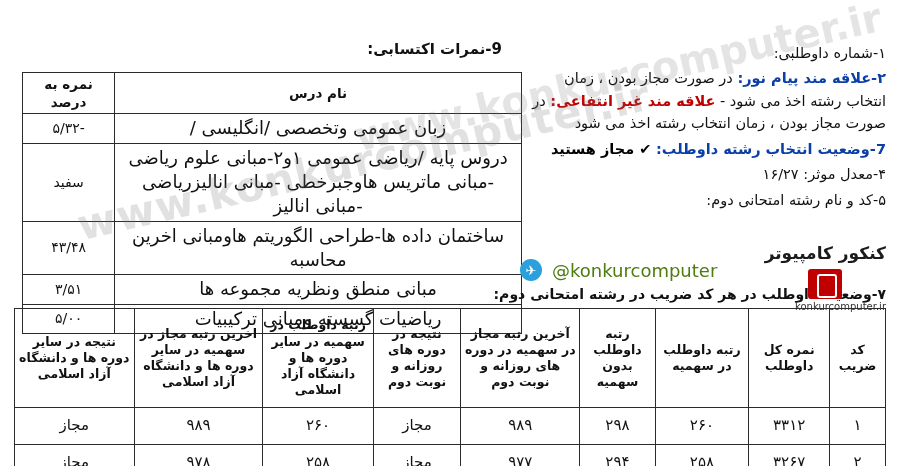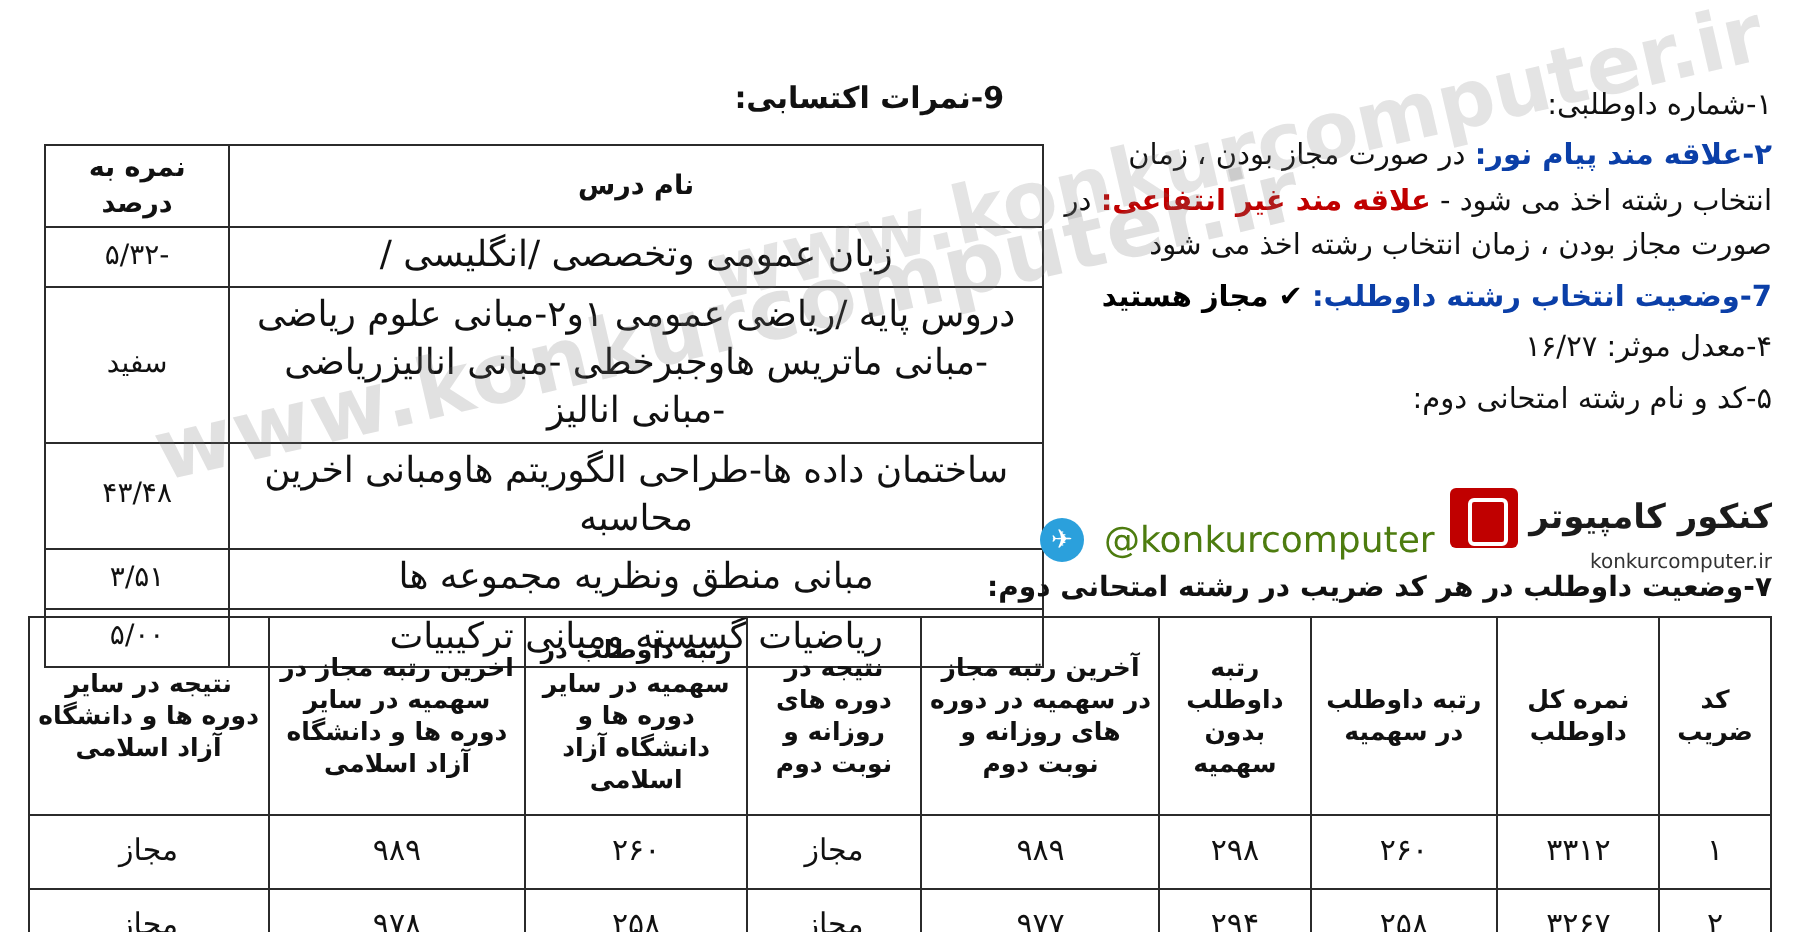--- a/index.html
+++ b/index.html
@@ -143,20 +143,21 @@
     top: 244px;
     text-align: right;
     z-index: 30;
     line-height: 1.1;
   }
   .brand-top {
     display: flex;
     align-items: center;
     justify-content: flex-end;
     gap: 6px;
+    flex-direction: column;
   }
   .brand-name {
     font-size: 17px;
     font-weight: bold;
     color: #1b1b1b;
     letter-spacing: 1px;
   }
   .brand-logo {
     width: 34px; height: 30px;
     background: #c00000;

